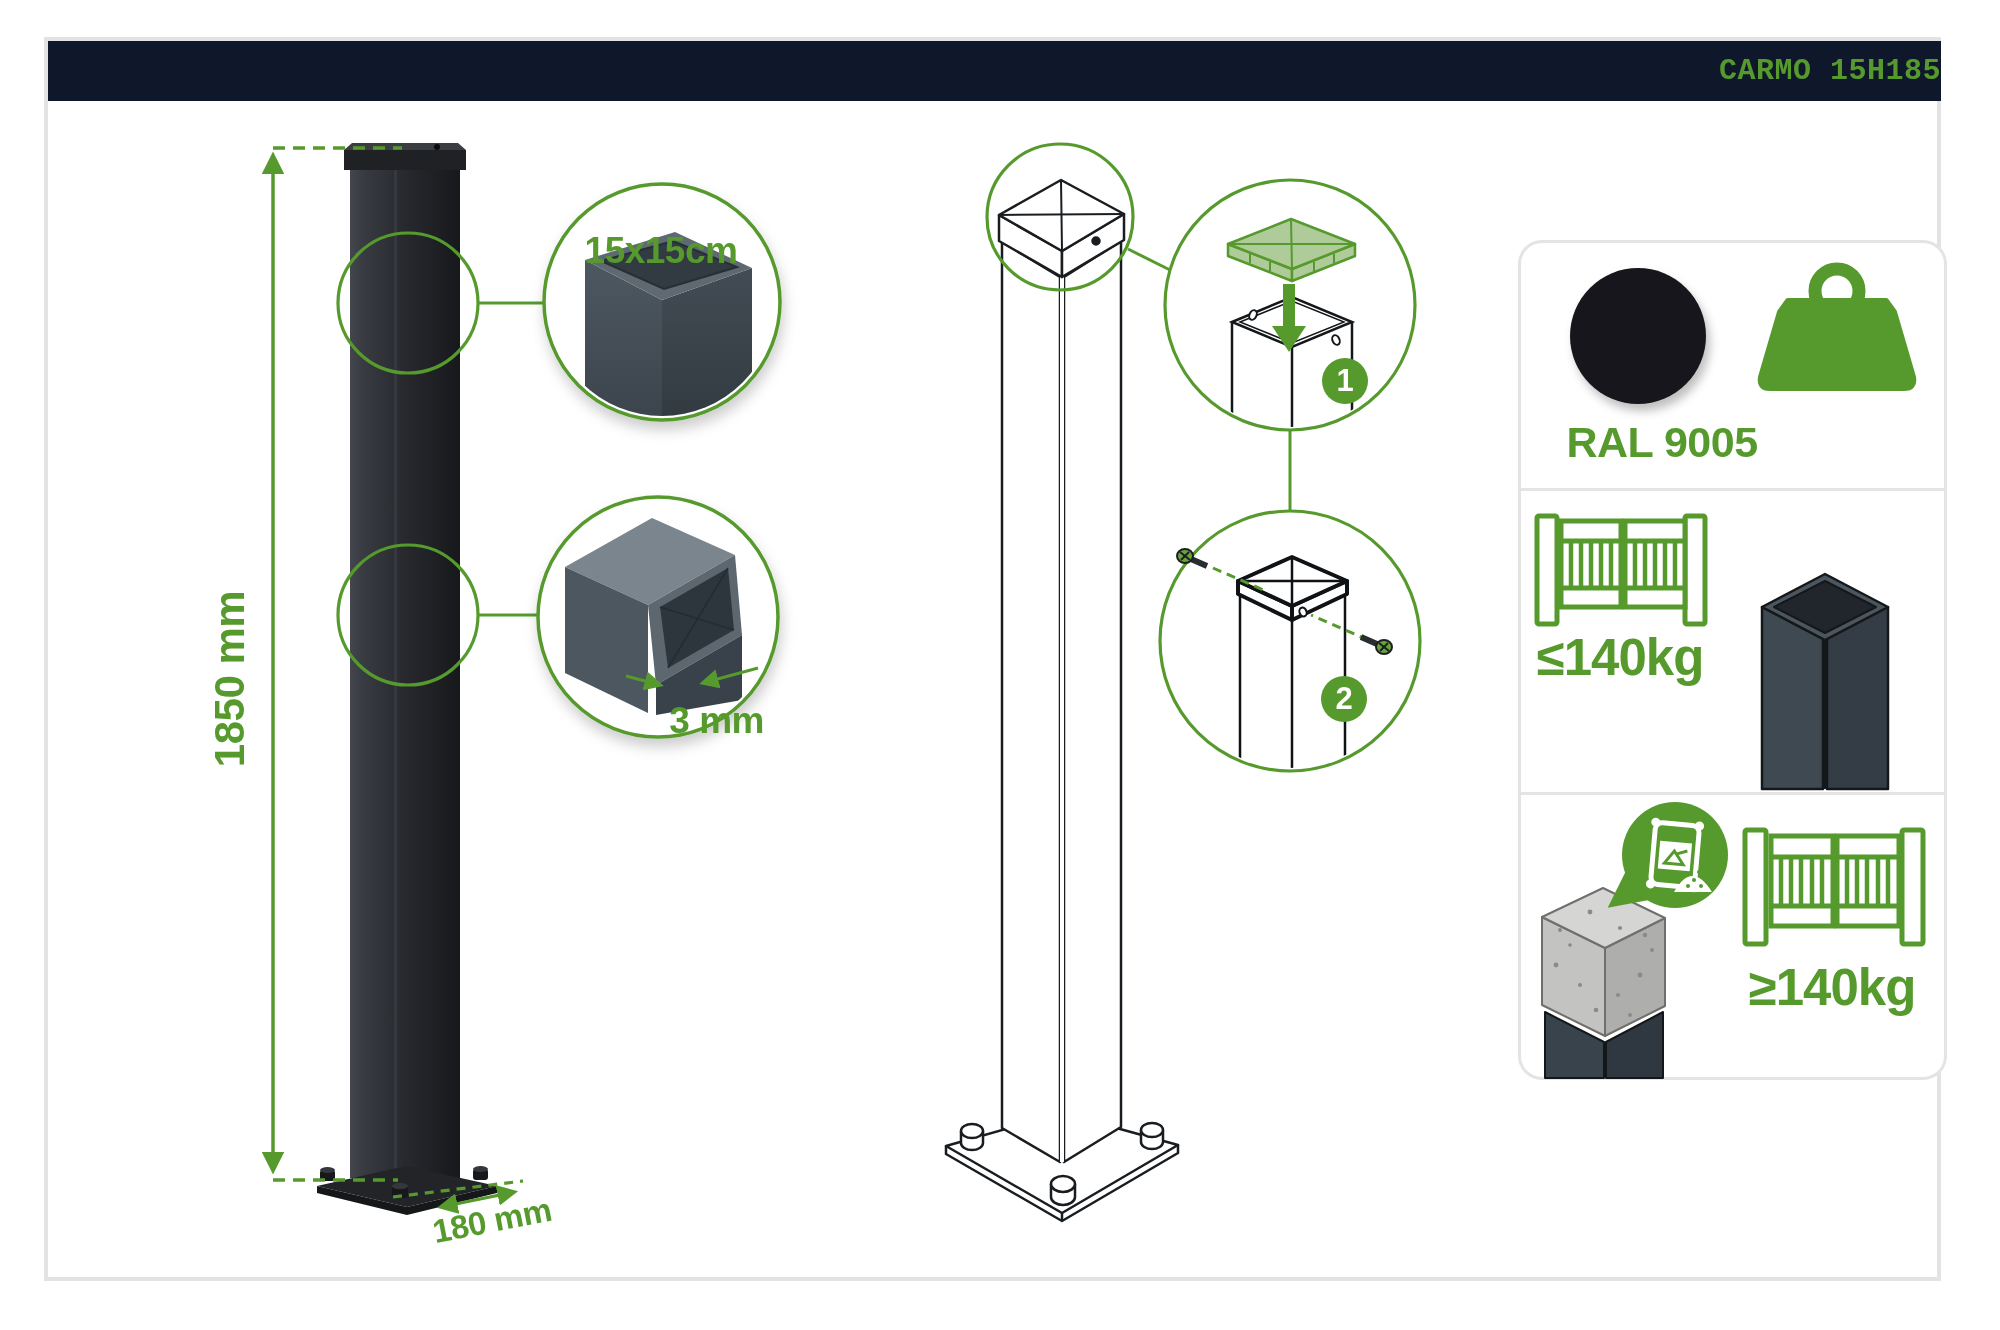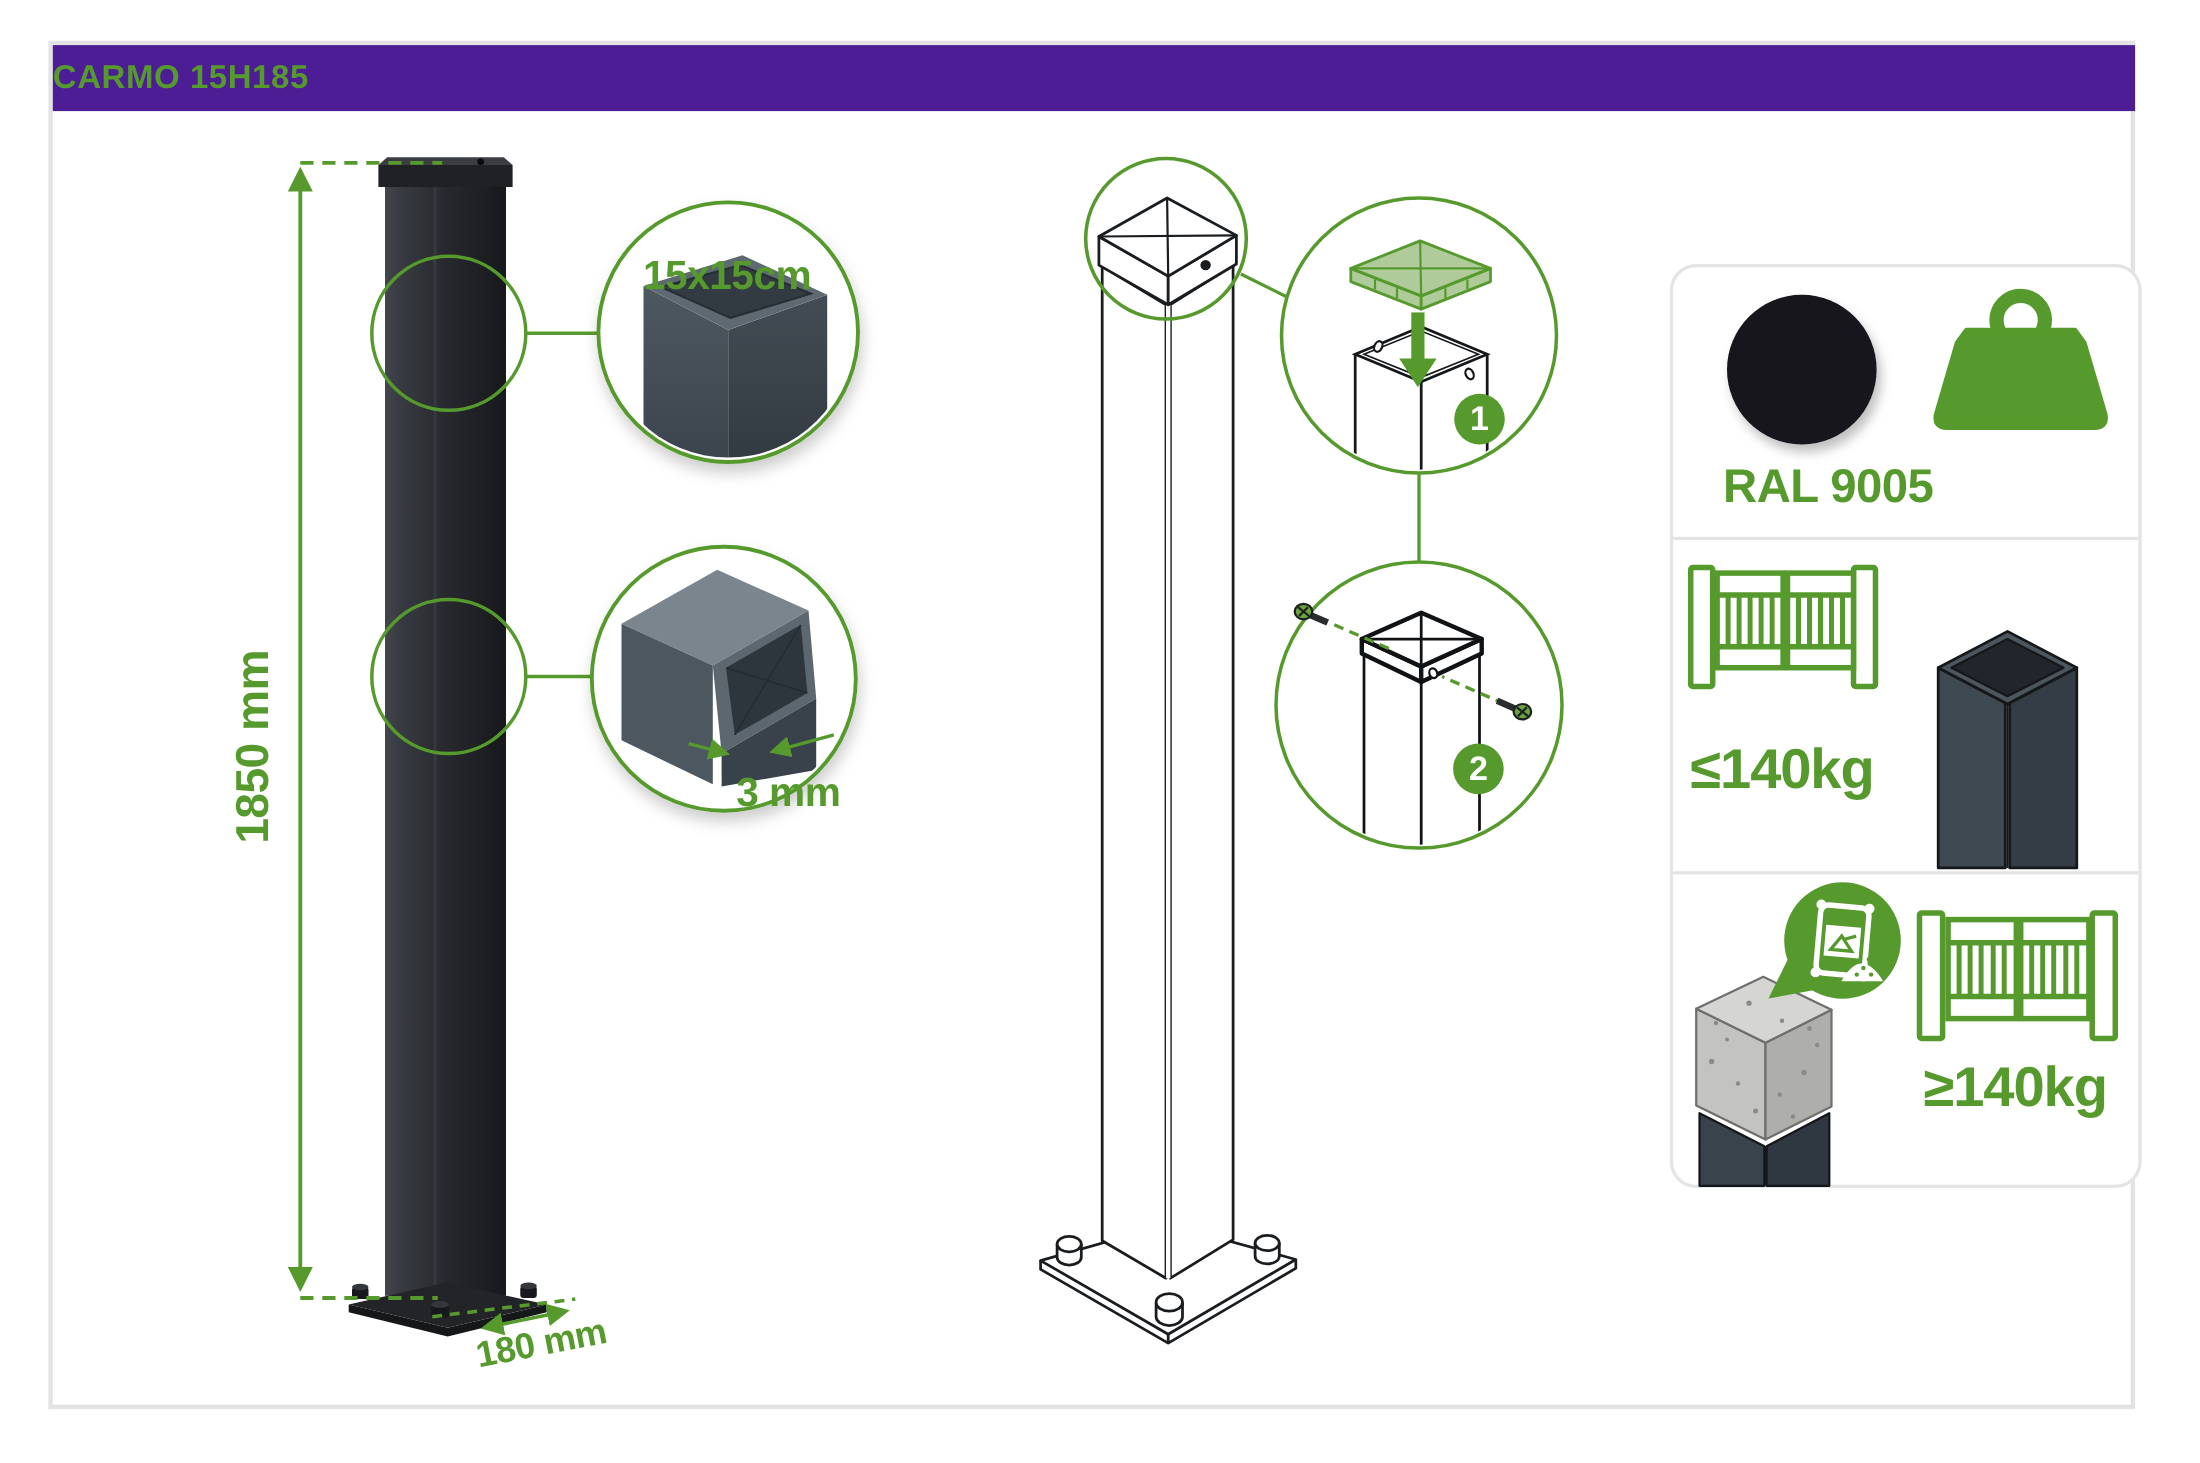--- a/index.html
+++ b/index.html
@@ -1,22 +1,22 @@
 <!DOCTYPE html>
 <html><head>
 <meta charset="utf-8">
 <style>
   html,body{margin:0;padding:0;background:#fff;}
   #page{position:relative;width:2000px;height:1330px;background:#fff;overflow:hidden;
         font-family:"Liberation Sans",sans-serif;}
   .abs{position:absolute;}
   #frame{left:44px;top:37px;width:1897px;height:1244px;border:4px solid #e3e3e3;
          box-sizing:border-box;background:#fff;}
-  #headerbar{left:48px;top:41px;width:1893px;height:60px;background:#4c1d95;
-             display:flex;align-items:center;justify-content:flex-start;}
+  #headerbar{left:48px;top:41px;width:1893px;height:60px;background:#0f172a;
+             display:flex;align-items:center;justify-content:flex-end;font-family:Liberation Mono, monospace;}
   .title{color:#569A2D;font-weight:bold;font-size:30px;letter-spacing:.5px;}
   #speccard{left:1518px;top:240px;width:429px;height:840px;border:3px solid #e4e4e4;
             border-radius:24px;box-sizing:border-box;background:#fff;}
   .divider{position:absolute;left:0;width:100%;height:3px;background:#e4e4e4;}
   svg{position:absolute;left:0;top:0;}
   .lbl{position:absolute;color:#569A2D;font-weight:bold;text-align:center;
        letter-spacing:-0.5px;white-space:nowrap;z-index:5;}
   .badge{position:absolute;width:46px;height:46px;border-radius:50%;background:#569A2D;
          color:#fff;font-weight:bold;font-size:31px;line-height:46px;text-align:center;z-index:5;}
   .rot90{transform:rotate(-90deg);transform-origin:center center;}
@@ -368,16 +368,16 @@
 
   <div class="lbl" style="left:561px;top:190px;width:200px;font-size:37px;margin-top:40px;">15x15cm</div>
   <div class="lbl" style="left:604px;top:700px;width:160px;font-size:37px;text-align:right;">3 mm</div>
   <div class="lbl rot90" style="left:128px;top:657px;width:200px;height:44px;font-size:42px;">1850 mm</div>
   <div class="lbl" style="left:402px;top:1202px;width:180px;font-size:33px;transform:rotate(-11deg);">180 mm</div>
 
   <div class="badge" style="left:1322px;top:358px;">1</div>
   <div class="badge" style="left:1321px;top:676px;">2</div>
 
   <div class="lbl" style="left:1518px;top:418px;width:240px;font-size:43px;padding-left:24px;">RAL 9005</div>
-  <div class="lbl" style="left:1520px;top:669px;width:200px;font-size:51px;letter-spacing:-1px;">≤140kg</div>
+  <div class="lbl" style="left:1520px;top:628px;width:200px;font-size:51px;letter-spacing:-1px;">≤140kg</div>
   <div class="lbl" style="left:1722px;top:958px;width:220px;font-size:51px;letter-spacing:-1px;">≥140kg</div>
 
 </div>
 
 </body></html>

